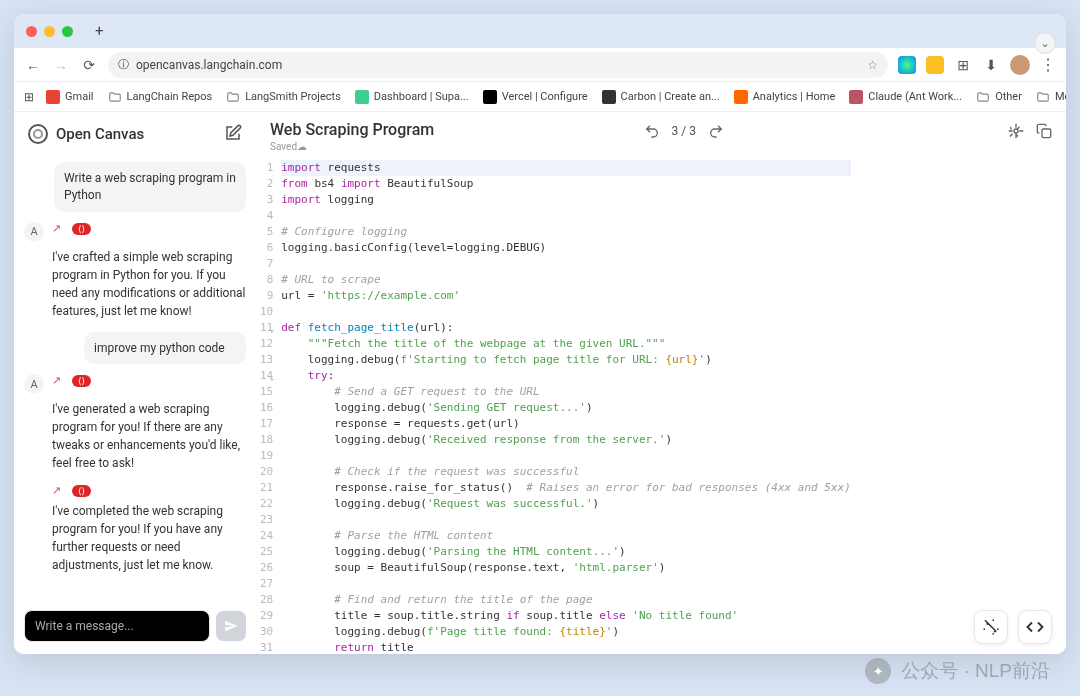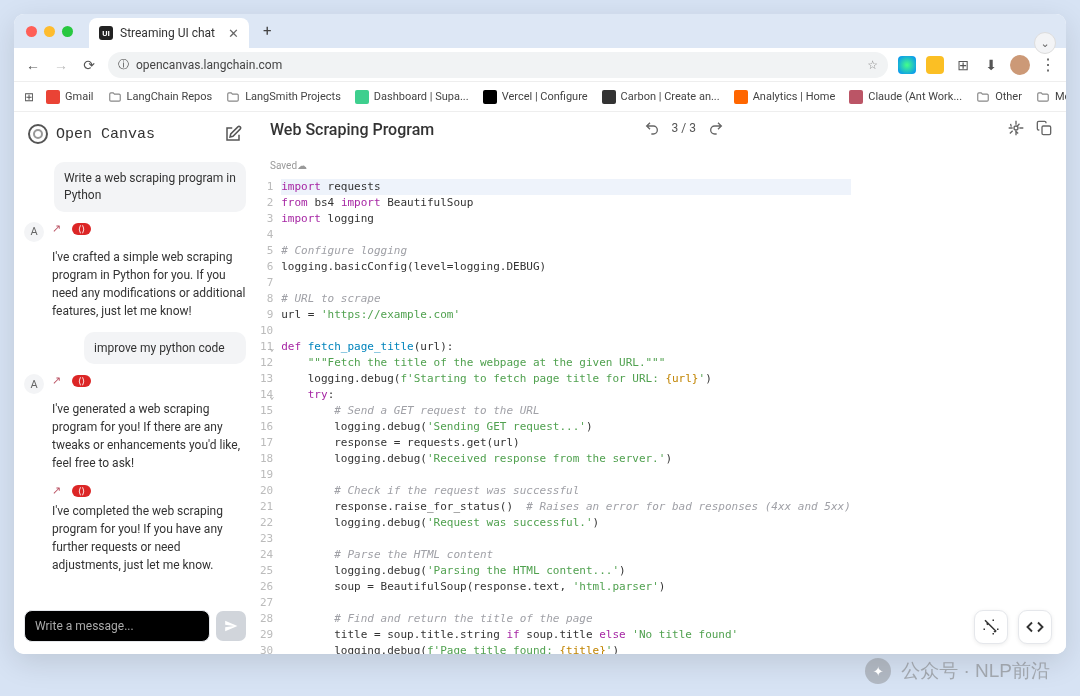--- a/index.html
+++ b/index.html
@@ -19,42 +19,42 @@
 .url-box .lock { font-size: 11px; }
 .addr-right { display: flex; gap: 10px; align-items: center; }
 .ext-ico { width: 18px; height: 18px; border-radius: 4px; display: inline-block; }
 .avatar-sm { width: 20px; height: 20px; border-radius: 50%; background: #c97; }
 .menu-dots { font-size: 16px; color: #555; }
 .bookmark-bar { display: flex; align-items: center; height: 30px; background: #fff; padding: 0 10px; gap: 12px; border-bottom: 1px solid #eee; font-size: 11px; color: #444; overflow: hidden; }
 .bm { display: flex; align-items: center; gap: 5px; white-space: nowrap; }
 .bm .ico { width: 14px; height: 14px; display: inline-block; border-radius: 2px; }
 .app-body { flex: 1; display: flex; background: #fff; overflow: hidden; }
 .sidebar { width: 242px; border-right: 0px solid #eee; display: flex; flex-direction: column; padding: 10px 8px; gap: 10px; }
-.sb-header { display: flex; align-items: center; justify-content: space-between; padding: 2px 6px; font-family: Liberation Mono, monospace; }
+.sb-header { display: flex; align-items: flex-start; justify-content: space-between; padding: 2px 6px; }
 .sb-title { display: flex; align-items: center; gap: 8px; font-size: 15px; font-weight: 500; color: #333; }
 .sb-logo { width: 20px; height: 20px; border-radius: 50%; border: 2px solid #555; position: relative; }
 .sb-logo::after { content:""; position:absolute; inset:3px; border-radius:50%; border: 2px solid #999;}
 .edit-ico { width: 18px; height: 18px; color: #555; }
 .chat-scroll { flex: 1; overflow-y: auto; padding: 0 2px; }
 .msg-user { background: #f3f4f6; border-radius: 10px; padding: 8px 10px; font-size: 12px; color: #333; margin: 6px 0 10px 30px; line-height: 1.4; }
 .msg-ai-row { display: flex; gap: 8px; margin-bottom: 6px; align-items: flex-start; }
 .ai-avatar { width: 20px; height: 20px; border-radius: 50%; background: #f3f4f6; display: flex; align-items: center; justify-content: center; font-size: 11px; color: #666; flex-shrink: 0; }
 .ai-meta { display: flex; gap: 6px; align-items: center; }
 .meta-ico { width: 14px; height: 14px; color: #b56; font-size: 11px; }
 .badge { background: #dc2626; color: #fff; font-size: 9px; padding: 1px 6px; border-radius: 8px; display:flex; align-items:center; gap:2px;}
 .ai-text { font-size: 12px; color: #333; line-height: 1.5; margin: 4px 0 12px 28px; }
 .input-row { display: flex; gap: 6px; padding: 4px 2px 2px; }
 .msg-input { flex: 1; border: 1px solid #e5e7eb; border-radius: 8px; padding: 8px 10px; font-size: 12px; color: #999; background:#000000; }
 .send-btn { width: 30px; height: 30px; border-radius: 7px; background: #d1d5db; display: flex; align-items: center; justify-content: center; color: #fff; align-self: center;}
 .editor-pane { flex: 1; display: flex; flex-direction: column; }
-.editor-header { display: flex; align-items: flex-start; justify-content: space-between; padding: 8px 14px 2px; }
+.editor-header { display: flex; align-items: flex-end; justify-content: space-between; padding: 8px 14px 2px; }
 .doc-title { font-size: 16px; font-weight: 500; color: #333; }
 .header-actions { display: flex; align-items: center; gap: 12px; color: #555; font-size: 12px; }
 .hdr-ico { width: 16px; height: 16px; color: #666; }
-.saved-row { font-size: 10px; color: #999; padding: 0 14px 6px; display:flex; align-items:center;margin-top:19px;}
+.saved-row { font-size: 10px; color: #999; padding: 0 14px 6px; display:flex; align-items:center;}
 .code-area { flex: 1; display: flex; font-family: "SF Mono", Monaco, Consolas, monospace; font-size: 11px; line-height: 16px; overflow: auto; background:#fff;}
 .gutter { text-align: right; color: #bbb; padding: 2px 8px 2px 4px; user-select: none; background:#fff; }
 .gutter div { height: 16px; position:relative;}
 .fold { position:absolute; right:-1px; top:2px; font-size:8px; color:#999;}
 .code { padding: 2px 0; white-space: pre; color: #333; }
 .code div { height: 16px; }
 .hl { background: #eef3fb; }
 .k-purple { color: #a626a4; } .k-blue { color: #0184bc; } .k-green { color: #50a14f; } .k-grey { color: #a0a1a7; font-style: italic; } .k-orange { color: #c18401;}
 .fab-row { position: absolute; right: 28px; bottom: 52px; display: flex; gap: 10px; }
 .fab { width: 34px; height: 34px; border-radius: 9px; background: #fff; border: 1px solid #e5e7eb; display: flex; align-items: center; justify-content: center; font-size: 16px; color: #333; box-shadow: 0 1px 4px rgba(0,0,0,.08);}
@@ -65,25 +65,20 @@
 </style>
 </head>
 <body>
 
 <div class="browser-window">
   <div class="tab-strip">
     <div class="traffic">
       <span class="dot r"></span>
       <span class="dot y"></span>
       <span class="dot g"></span>
-    </div>
-    <div class="tab">
-      <span class="favicon">UI</span>
-      <span>Streaming UI chat</span>
-      <span class="close">✕</span>
     </div>
     <span class="newtab">+</span>
     <div style="flex:1"></div>
     <div class="collapse-btn">⌄</div>
   </div>
 
   <div class="addr-bar">
     <span class="nav-ico">←</span>
     <span class="nav-ico" style="color:#bbb">→</span>
     <span class="nav-ico">⟳</span>

